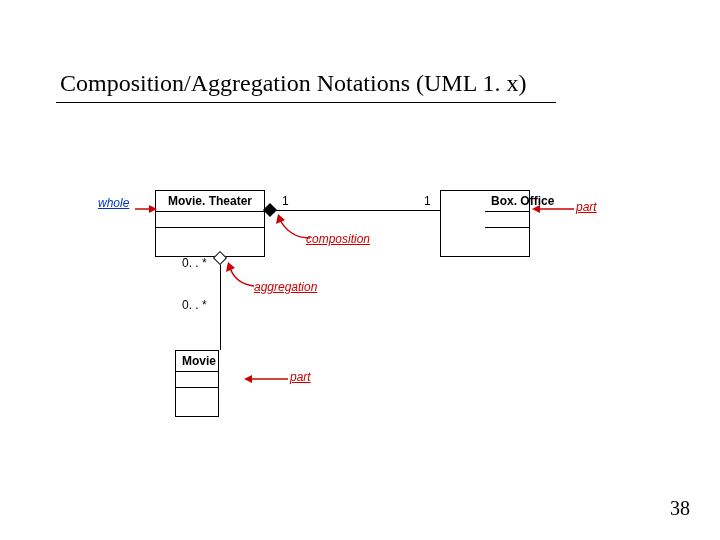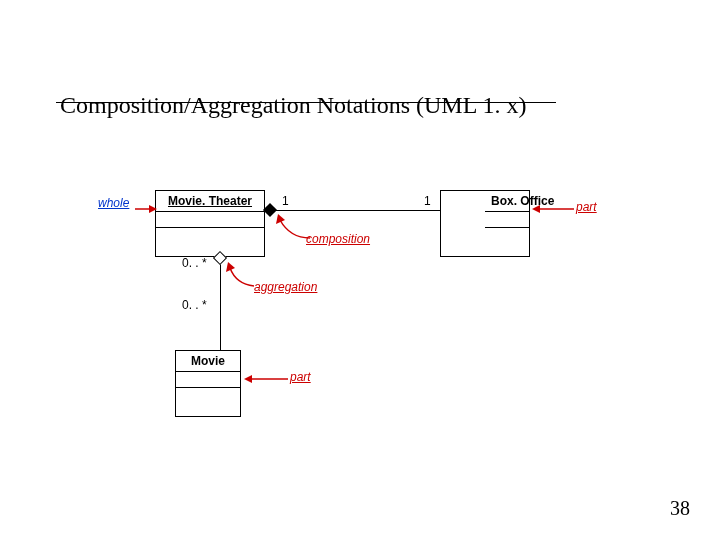--- a/index.html
+++ b/index.html
@@ -13,21 +13,20 @@
     overflow: hidden;
   }
   .title {
     position: absolute;
     left: 60px;
     top: 70px;
     font-family: "Times New Roman", Times, serif;
     font-size: 24px;
     font-weight: 400;
     color: #000;
-    margin-top: 22px;
   }
   .hr {
     position: absolute;
     left: 56px;
     top: 102px;
     width: 500px;
     height: 1px;
     background: #000;
   }
   .uml {
@@ -42,23 +41,23 @@
     padding: 3px 6px;
     border-bottom: 1px solid #000;
     white-space: nowrap;
   }
   .uml .sec {
     height: 16px;
     border-bottom: 1px solid #000;
   }
   .uml .sec:last-child { border-bottom: none; height: 28px; }
 
-  #movietheater { left: 155px; top: 190px; width: 110px; text-decoration: underline; }
+  #movietheater { left: 155px; top: 190px; width: 110px; }
   #boxoffice    { left: 440px; top: 190px; width: 90px; padding-left: 44px; }
-  #movie        { left: 175px; top: 350px; width: 66px; }
+  #movie        { left: 175px; top: 350px; width: 44px; }
 
   
   .hline {
     position: absolute;
     height: 1px;
     background: #000;
   }
   .vline {
     position: absolute;
     width: 1px;

